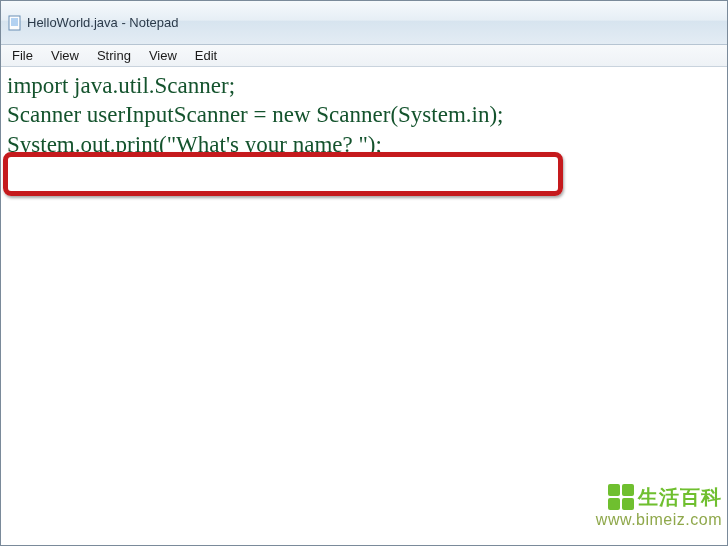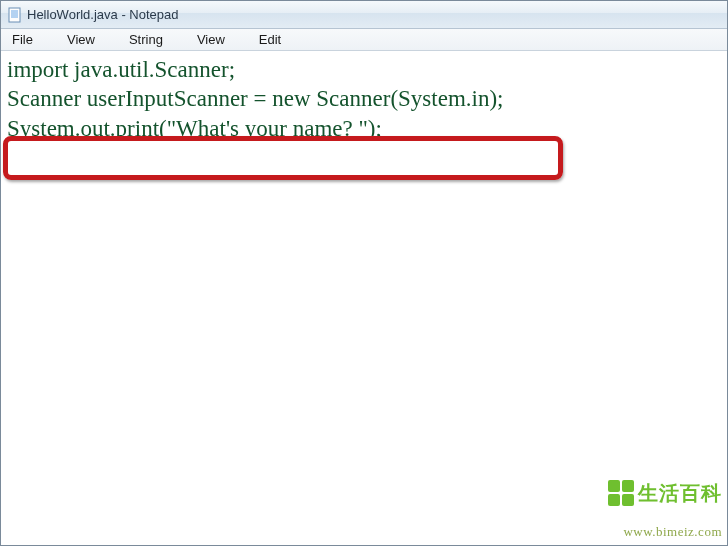--- a/index.html
+++ b/index.html
@@ -16,21 +16,21 @@
       position: relative;
     }
     .window {
       width: 100%;
       height: 100%;
       border: 1px solid #7a8a9a;
       display: flex;
       flex-direction: column;
     }
     .titlebar {
-      height: 28px;
+      height: 44px;
       background: linear-gradient(to bottom, #f5f9fc 0%, #e6eef5 45%, #d7e4ef 46%, #e3ecf4 100%);
       border-bottom: 1px solid #b6c4d2;
       display: flex;
       align-items: center;
       padding: 0 6px;
     }
     .titlebar-icon {
       width: 16px;
       height: 16px;
       margin-right: 4px;
@@ -46,21 +46,20 @@
       font-size: 13px;
       color: #2b3a4a;
     }
     .menubar {
       height: 22px;
       background: linear-gradient(to bottom, #f7f9fb 0%, #eef2f6 100%);
       border-bottom: 1px solid #c9d3dd;
       display: flex;
       align-items: center;
       padding: 0 2px;
-      gap: 16px;
     }
     .menu-item {
       font-size: 13px;
       color: #1a1a1a;
       padding: 2px 9px;
       cursor: default;
     }
     .content {
       flex: 1;
       padding: 4px 6px;
@@ -82,23 +81,23 @@
       pointer-events: none;
       left: 2px;
       top: 85px;
       width: 560px;
       height: 44px;
       background: rgba(255,255,255,0.02);
     }
     .watermark {
       position: absolute;
       right: 6px;
-      bottom: 8px;
-      text-align: right;
-      font-family: Liberation Serif, serif;
+      bottom: 18px;
+      text-align: center;
+      font-family: Liberation Sans, sans-serif;
       line-height: 1;
     }
     .watermark-top {
       display: flex;
       align-items: center;
       justify-content: flex-end;
       gap: 4px;
     }
     .wm-squares {
       display: grid;
@@ -111,23 +110,23 @@
       border-radius: 2px;
     }
     .wm-text-cn {
       font-size: 20px;
       font-weight: bold;
       color: #6fbf2f;
       letter-spacing: 1px;
       text-shadow: 0 1px 0 rgba(255,255,255,0.6);
     }
     .wm-url {
-      font-size: 13px;
+      font-size: 16px;
       color: #8fa84b;
-      margin-top: 19px;
+      margin-top: 2px;
       letter-spacing: 0.5px;
     }
   </style>
 </head>
 <body>
 
 <div class="window">
   <div class="titlebar">
     <span class="titlebar-icon">
       <svg viewBox="0 0 16 16">

